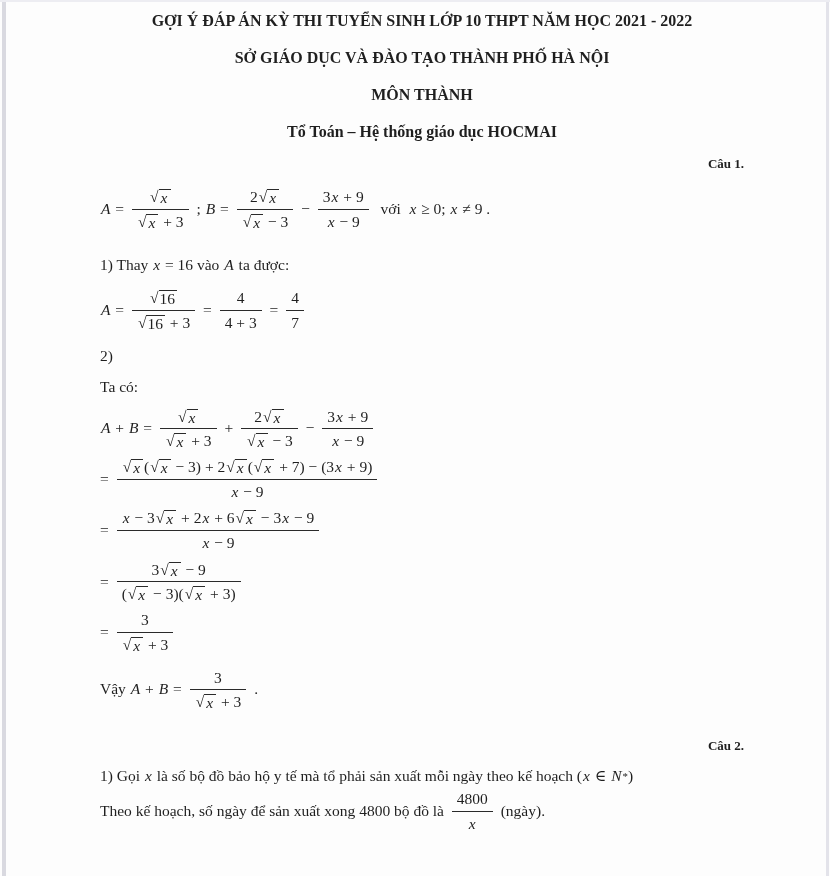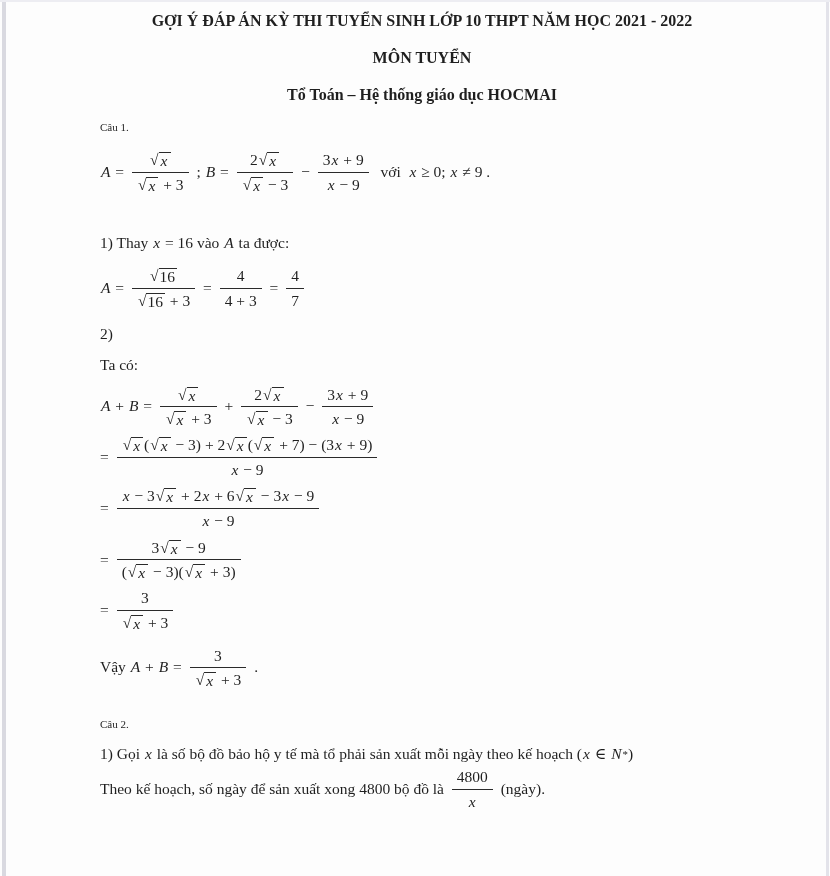--- a/index.html
+++ b/index.html
@@ -15,21 +15,21 @@
   .edge-left  { left: 2px; top: 0; bottom: 0; width: 4px; background: #d9d9e0; }
   .edge-right { right: 1px; top: 0; bottom: 0; width: 3px; background: #e3e3ea; }
   .edge-top   { left: 0; right: 0; top: 0; height: 2px; background: #ededf2; }
 
   .page { padding: 12px 86px 0 100px; }
 
   .doc-header { text-align: center; font-weight: bold; }
   .h-line { font-size: 16px; line-height: 18px; margin-bottom: 19px; white-space: nowrap; }
   .h-line.last { margin-bottom: 11px; }
 
-  .section-title { font-weight: normal; font-size: 11px; line-height: 18px; }
+  .section-title { font-weight: bold; font-size: 13px; line-height: 18px; text-align: right; }
 
   .text-line { font-size: 15.5px; line-height: 18px; }
 
   .math-line {
     display: flex; align-items: center;
     font-size: 15.5px; line-height: 1.35;
     white-space: pre-wrap;
   }
   .mtx { white-space: pre-wrap; }
   .mit { font-style: italic; padding: 0 1px; white-space: pre-wrap; }
@@ -48,34 +48,35 @@
 
   
   .mt4  { margin-top: 4px; }
   .mt5  { margin-top: 5px; }
   .mt10 { margin-top: 10px; }
   .mt11 { margin-top: 11px; }
   .mt12 { margin-top: 24px; }
   .mt13 { margin-top: 13px; }
   .mt14 { margin-top: 14px; }
   .mt18 { margin-top: 1px; }
-  .mt23 { margin-top: 38px; }
+  .mt23 { margin-top: 23px; }
 </style>
 </head>
 <body>
 
 <div class="edge edge-left"></div>
 <div class="edge edge-right"></div>
 <div class="edge edge-top"></div>
 
 <div class="page">
 
   <header class="doc-header">
     <div class="h-line">GỢI Ý ĐÁP ÁN KỲ THI TUYỂN SINH LỚP 10 THPT NĂM HỌC 2021 - 2022</div>
-    <div class="h-line">MÔN TUYỂN</div>
+    <div class="h-line">SỞ GIÁO DỤC VÀ ĐÀO TẠO THÀNH PHỐ HÀ NỘI</div>
+    <div class="h-line">MÔN THÀNH</div>
     <div class="h-line last">Tổ Toán – Hệ thống giáo dục HOCMAI</div>
   </header>
 
   <main>
 
     <p class="section-title mt14">Câu 1.</p>
 
     <div class="math-line mt13"><span class="mit">A</span><span class="mtx"> = </span><span class="mfrac"><span class="mnum"><span class="msqrt">
               <span class="msqrt-sym">√</span>
               <span class="msqrt-rad"><span class="mit">x</span></span>

